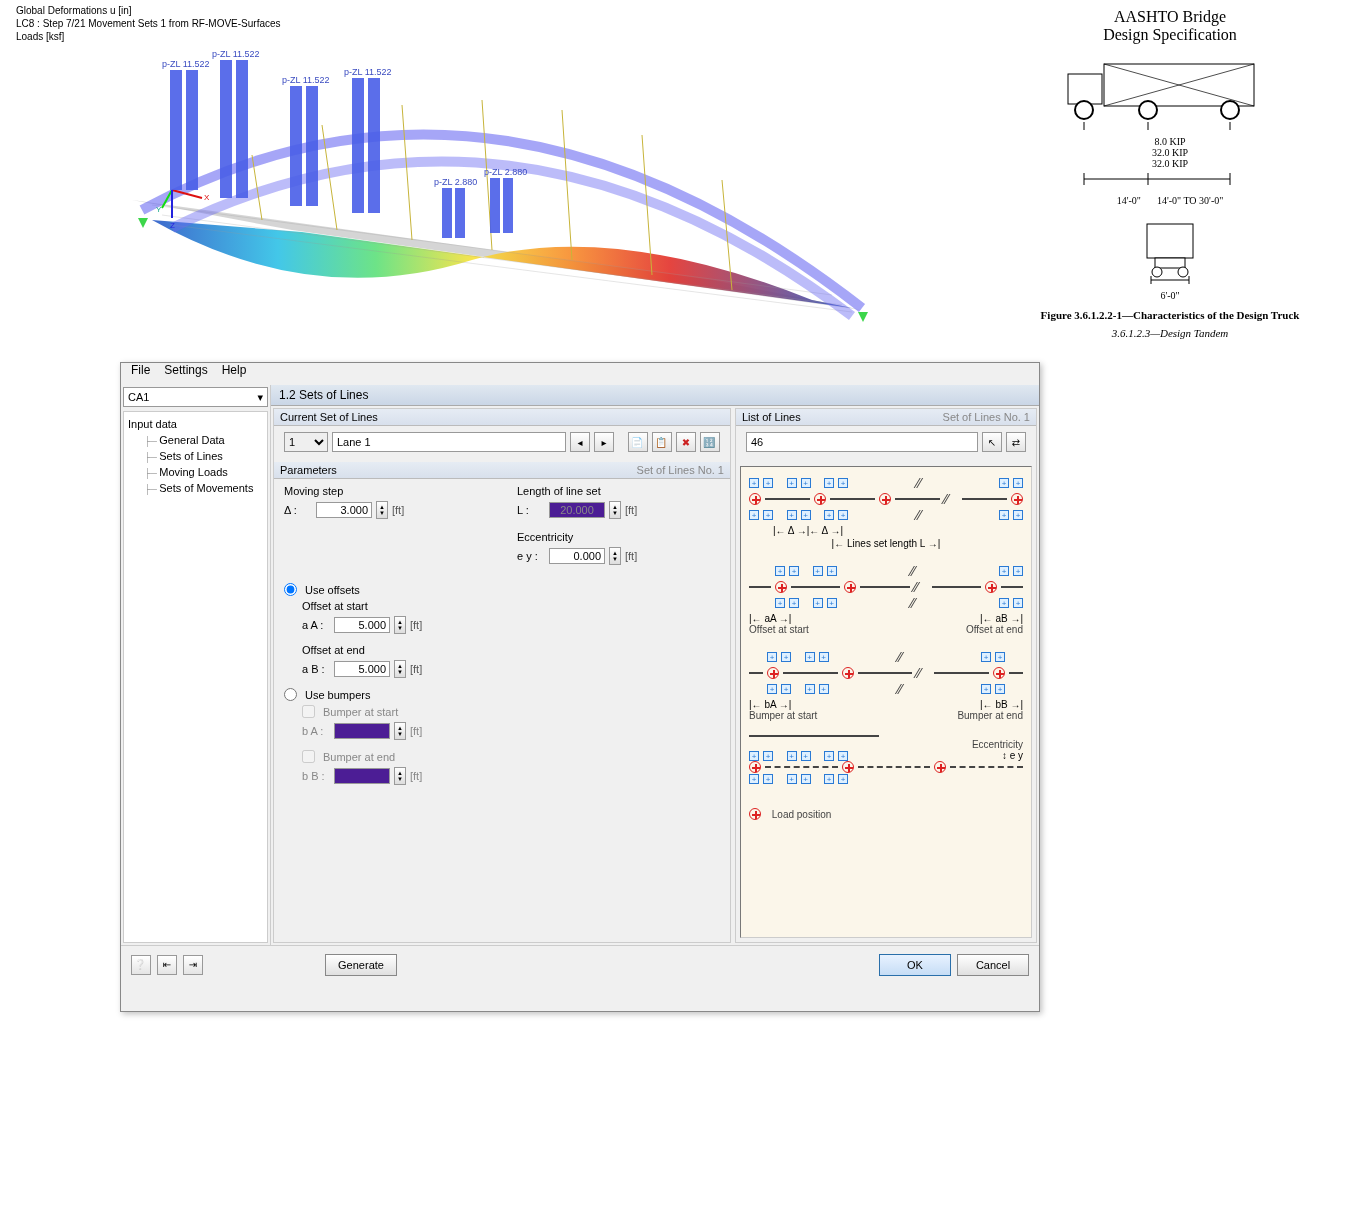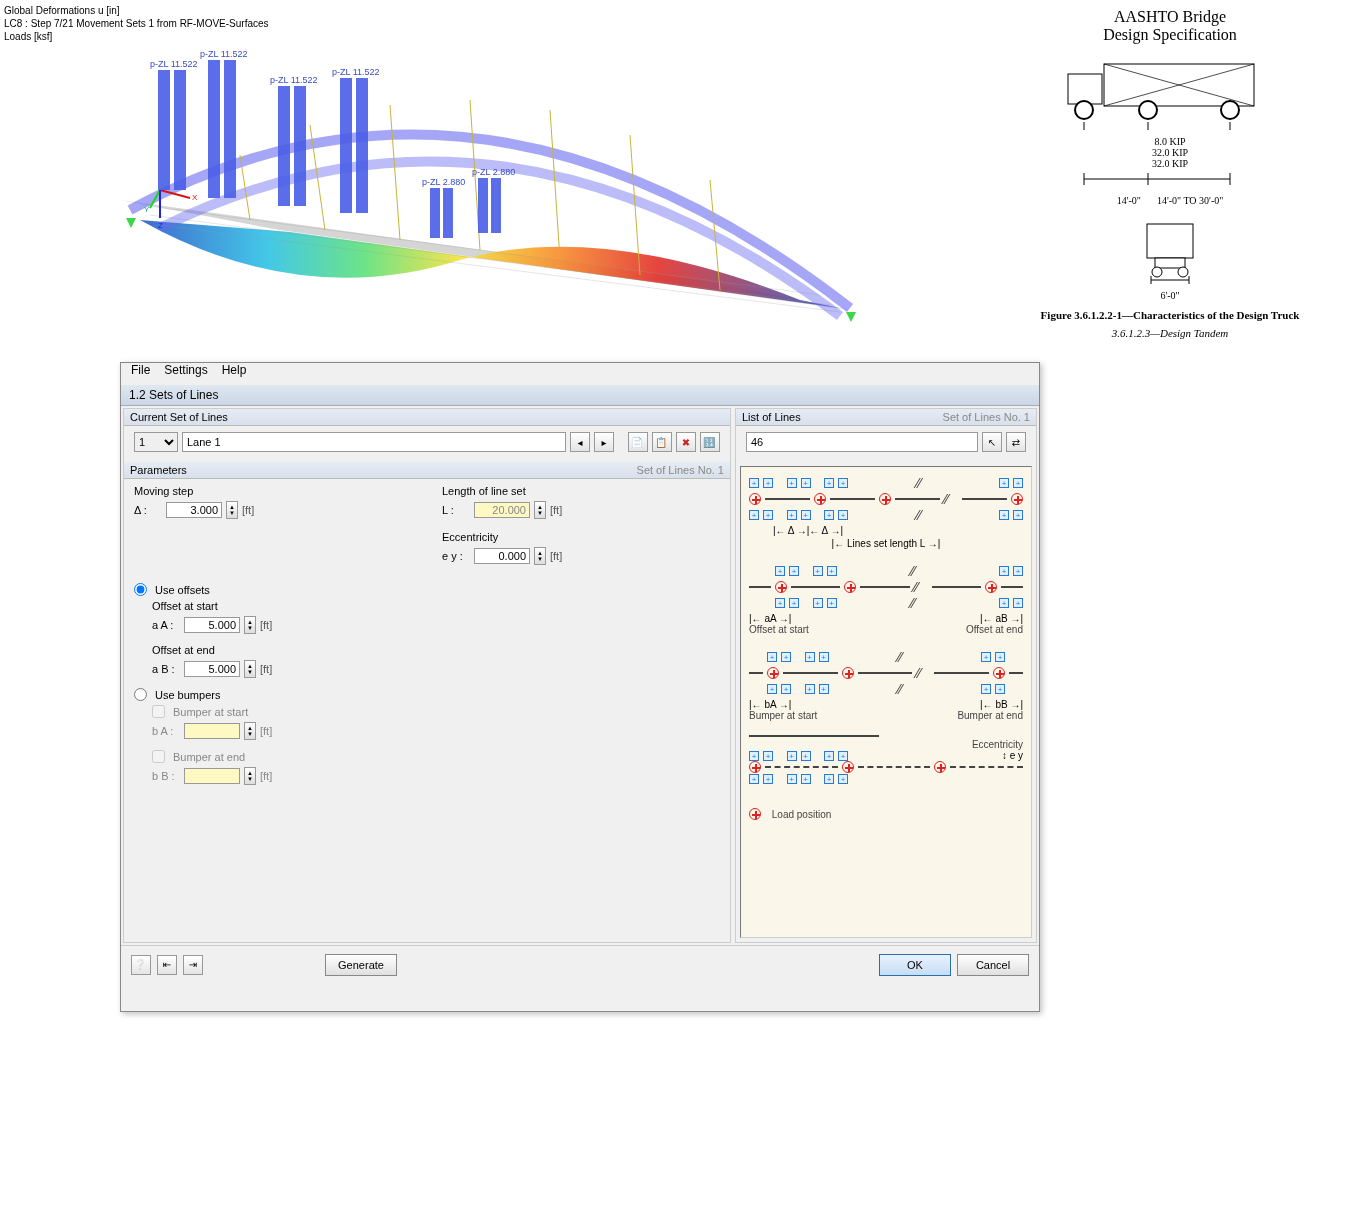--- a/index.html
+++ b/index.html
@@ -1,20 +1,20 @@
 <!DOCTYPE html>
 <html><head>
 <meta charset="utf-8">
 <style>
 * { box-sizing: border-box; margin: 0; padding: 0; }
 body { font-family: "Segoe UI", Tahoma, sans-serif; font-size: 11px; background: #fff; color: #000; width: 1350px; }
 .page { position: relative; width: 1350px; height: 1220px; }
 
 
-.top-section { position: relative; height: 360px; }
+.top-section { position: relative; height: 360px; margin-left: 12px; }
 .viewer-label { position: absolute; top: 4px; left: 4px; font-size: 10px; line-height: 13px; }
 .bridge-viz { position: absolute; top: 50px; left: 80px; width: 780px; height: 280px; }
 
 .spec-panel { position: absolute; top: 8px; right: 40px; width: 280px; text-align: center; font-family: "Times New Roman", serif; }
 .spec-title { font-size: 16px; line-height: 18px; }
 .truck-diagram { margin-top: 8px; }
 .axle-labels { display: flex; justify-content: space-between; font-size: 10px; margin-top: 2px; padding: 0 8px; flex-direction: column; }
 .axle-spacing { display: flex; justify-content: center; gap: 16px; font-size: 10px; margin-top: 4px; }
 .rear-view { margin-top: 12px; }
 .fig-caption { font-size: 11px; font-weight: bold; margin-top: 8px; }
@@ -39,21 +39,21 @@
 .main-col { flex: 1; display: flex; flex-direction: column; }
 .section-hdr { background: linear-gradient(#e0e8f0,#cad6e6); padding: 3px 8px; font-size: 12px; border-bottom: 1px solid #aaa; }
 .panels { flex: 1; display: flex; gap: 4px; padding: 2px; }
 
 .param-panel { flex: 1; display: flex; flex-direction: column; background: #f0f0f0; border: 1px solid #ccc; }
 .group-hdr { display: flex; justify-content: space-between; background: linear-gradient(#e6ecf4,#d8e0ec); padding: 2px 6px; font-size: 11px; border-bottom: 1px solid #bbb; }
 .group-body { padding: 6px 10px; }
 .row { display: flex; align-items: center; gap: 4px; margin-bottom: 4px; }
 .row label, .row span.lbl { font-size: 11px; }
 .num-input { width: 56px; text-align: right; padding: 1px 3px; border: 1px solid #999; background: #fff; font-size: 11px; }
-.num-input.ro { background: #fef9c3; color: #888; }
+.num-input.ro { background: #4c1d95; color: #888; text-align: center; }
 .spinner { width: 12px; height: 18px; border: 1px solid #999; background: linear-gradient(#fff,#ddd); font-size: 6px; display: flex; flex-direction: column; justify-content: center; align-items: center; }
 .unit { font-size: 11px; color: #555; }
 .icon-btn { width: 20px; height: 20px; border: 1px solid #999; background: linear-gradient(#fff,#e4e4e4); display: inline-flex; align-items: center; justify-content: center; font-size: 10px; cursor: pointer; }
 select.small { height: 20px; border: 1px solid #999; font-size: 11px; }
 input[type=text].wide { flex: 1; height: 20px; border: 1px solid #999; padding: 0 4px; font-size: 11px; }
 
 .twocol { display: flex; gap: 30px; }
 .subgroup { margin-left: 18px; margin-bottom: 10px; }
 .subgroup-title { margin-bottom: 4px; font-size: 11px; }
 
@@ -217,20 +217,33 @@
 
   <div class="dialog">
     <div class="menubar">
       <span>File</span>
       <span>Settings</span>
       <span>Help</span>
     </div>
 
     <div class="dialog-body">
 
+      <div class="nav-col">
+        <div class="nav-combo">
+          <span>CA1</span>
+            <span>▾</span>
+        </div>
+        <div class="nav-tree">
+          <div class="root">Input data</div>
+          <div class="child">General Data</div>
+          <div class="child">Sets of Lines</div>
+          <div class="child">Moving Loads</div>
+          <div class="child">Sets of Movements</div>
+        </div>
+      </div>
 
       <div class="main-col">
         <div class="section-hdr">1.2 Sets of Lines</div>
         <div class="panels">
 
           <div class="param-panel">
             <div class="group-hdr">
                 <span>Current Set of Lines</span>
               </div>
             <div class="group-body">

